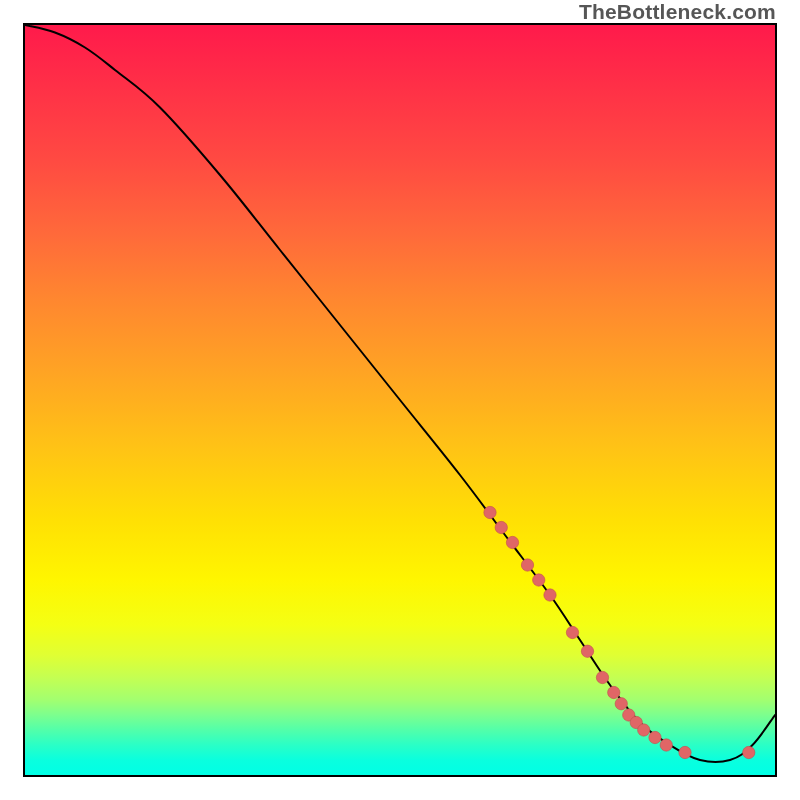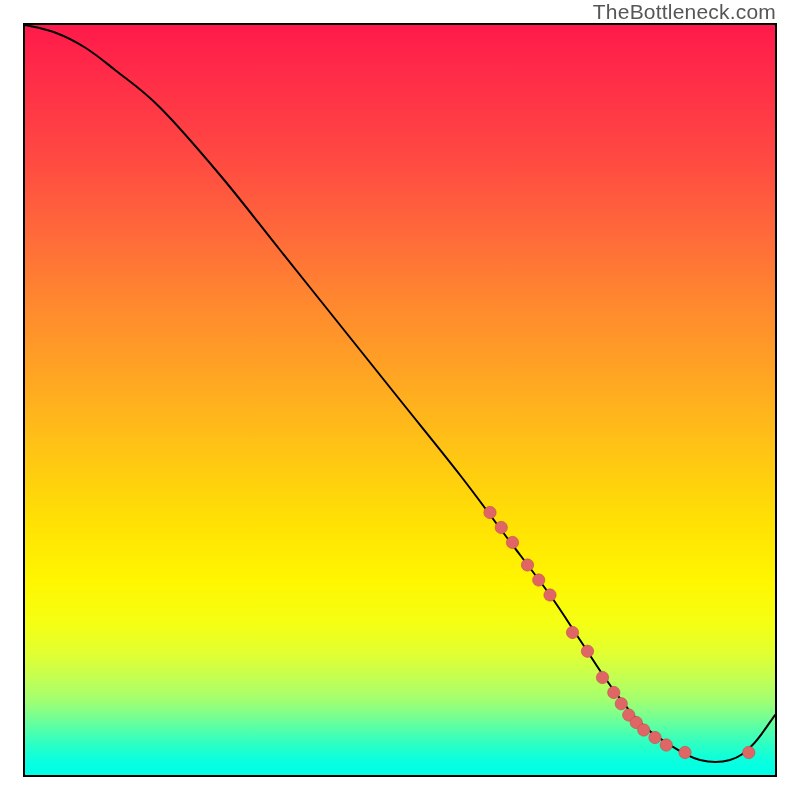--- a/index.html
+++ b/index.html
@@ -55,21 +55,21 @@
     inset: 0;
     width: 100%;
     height: 100%;
     overflow: visible;
   }
   #watermark {
     position: absolute;
     top: 0px;
     right: 24px;
     font-size: 21px;
-    font-weight: 400;
+    font-weight: 700;
     color: #565656;
     letter-spacing: 0.2px;
   }
 </style>
 </head>
 <body>
 
 <div id="stage">
   <div id="watermark">TheBottleneck.com</div>
 

